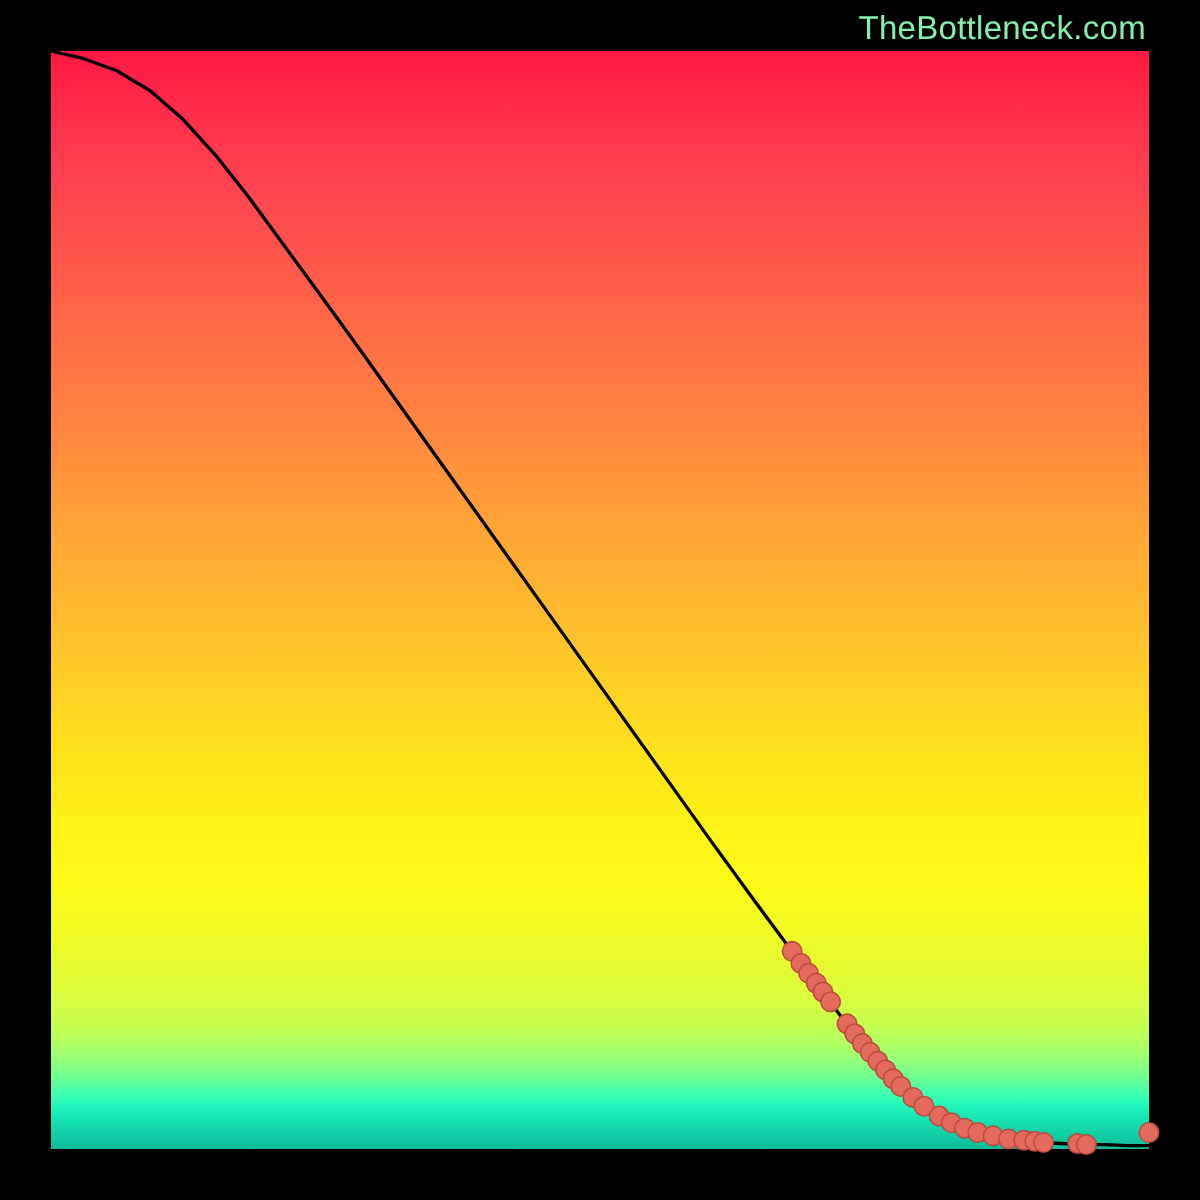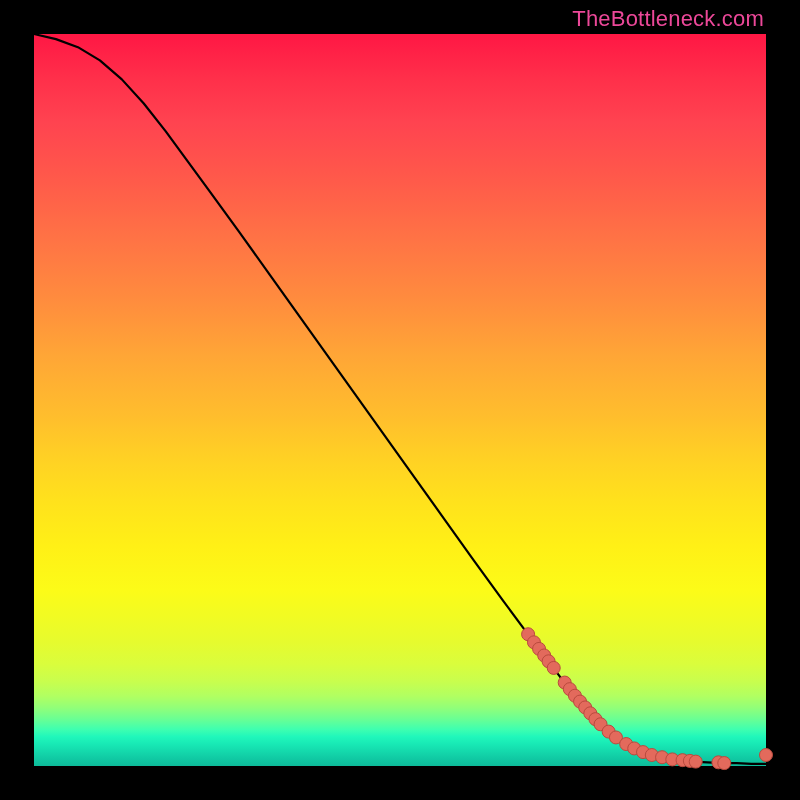--- a/index.html
+++ b/index.html
@@ -49,21 +49,21 @@
       #18e9b5 97%,
       #14d9ac 98%,
       #10c9a3 99%,
       #0dbb9a 100%
     );
   }
   .watermark {
     position: absolute;
     top: 6px;
     right: 36px;
-    color: #ec4899;
+    color: #86efac;
     font-size: 22px;
     font-weight: 400;
     letter-spacing: 0.2px;
     user-select: none;
   }
   svg.overlay {
     position: absolute;
     left: 34px;
     top: 34px;
     width: 732px;

